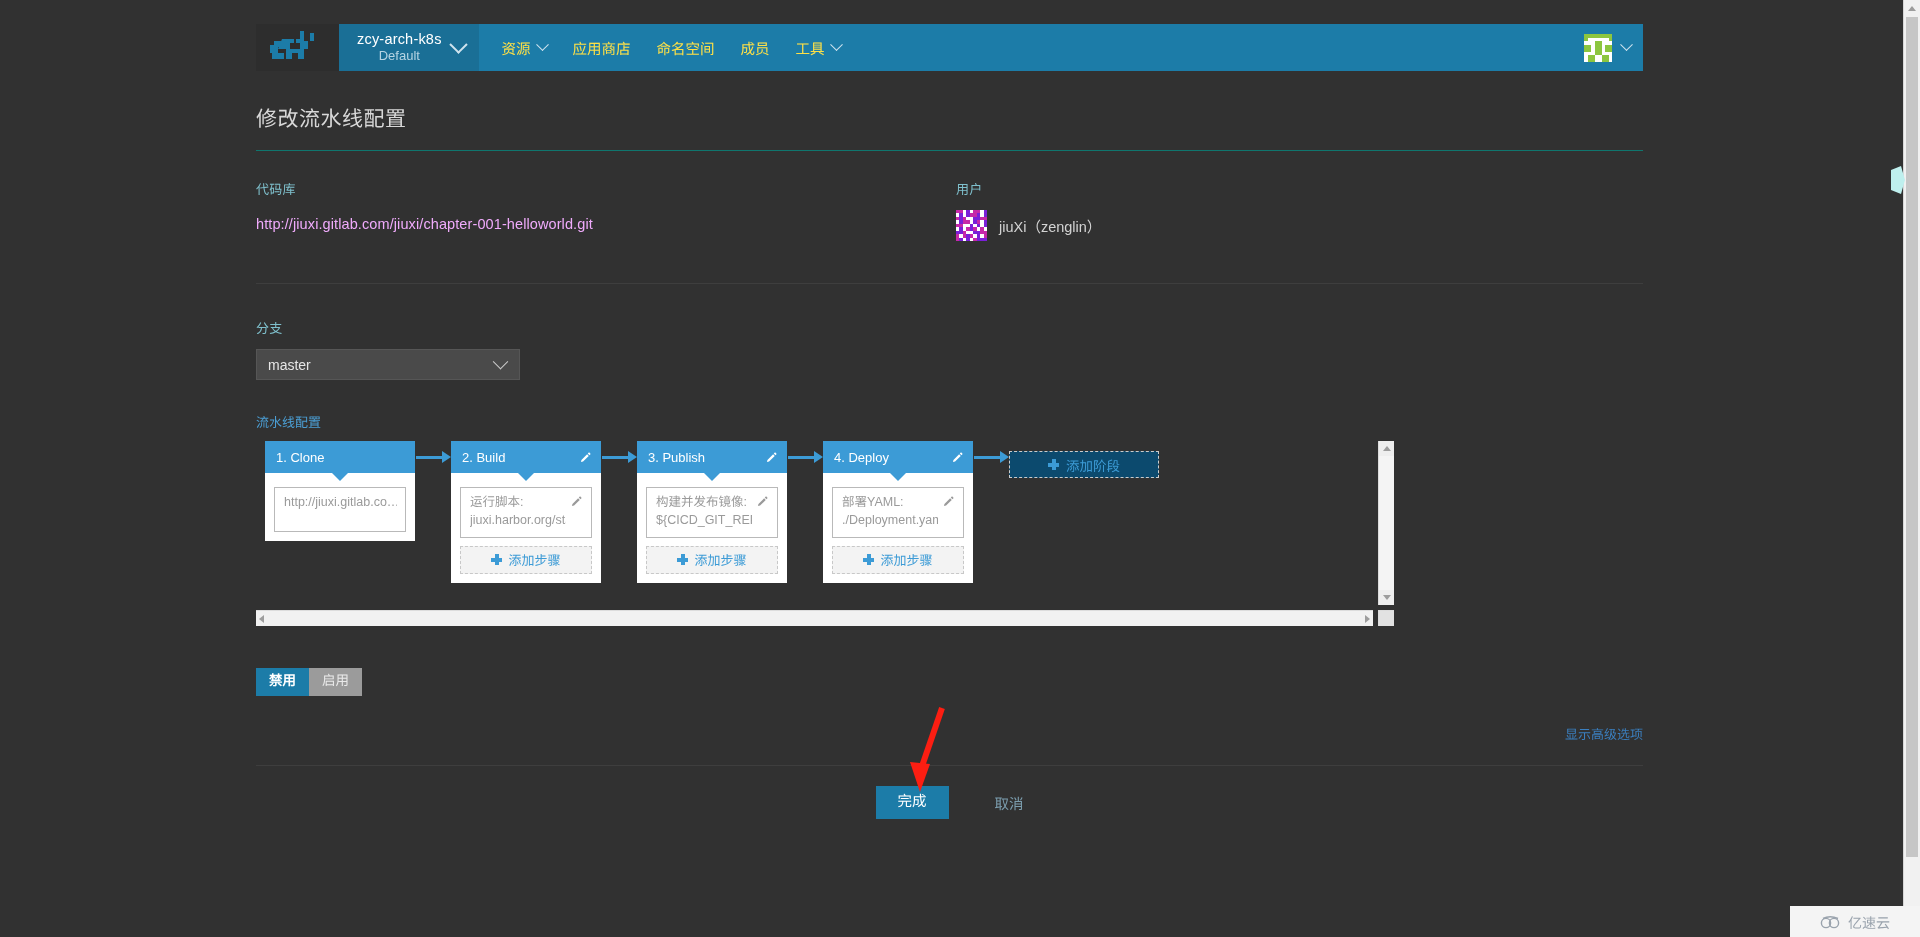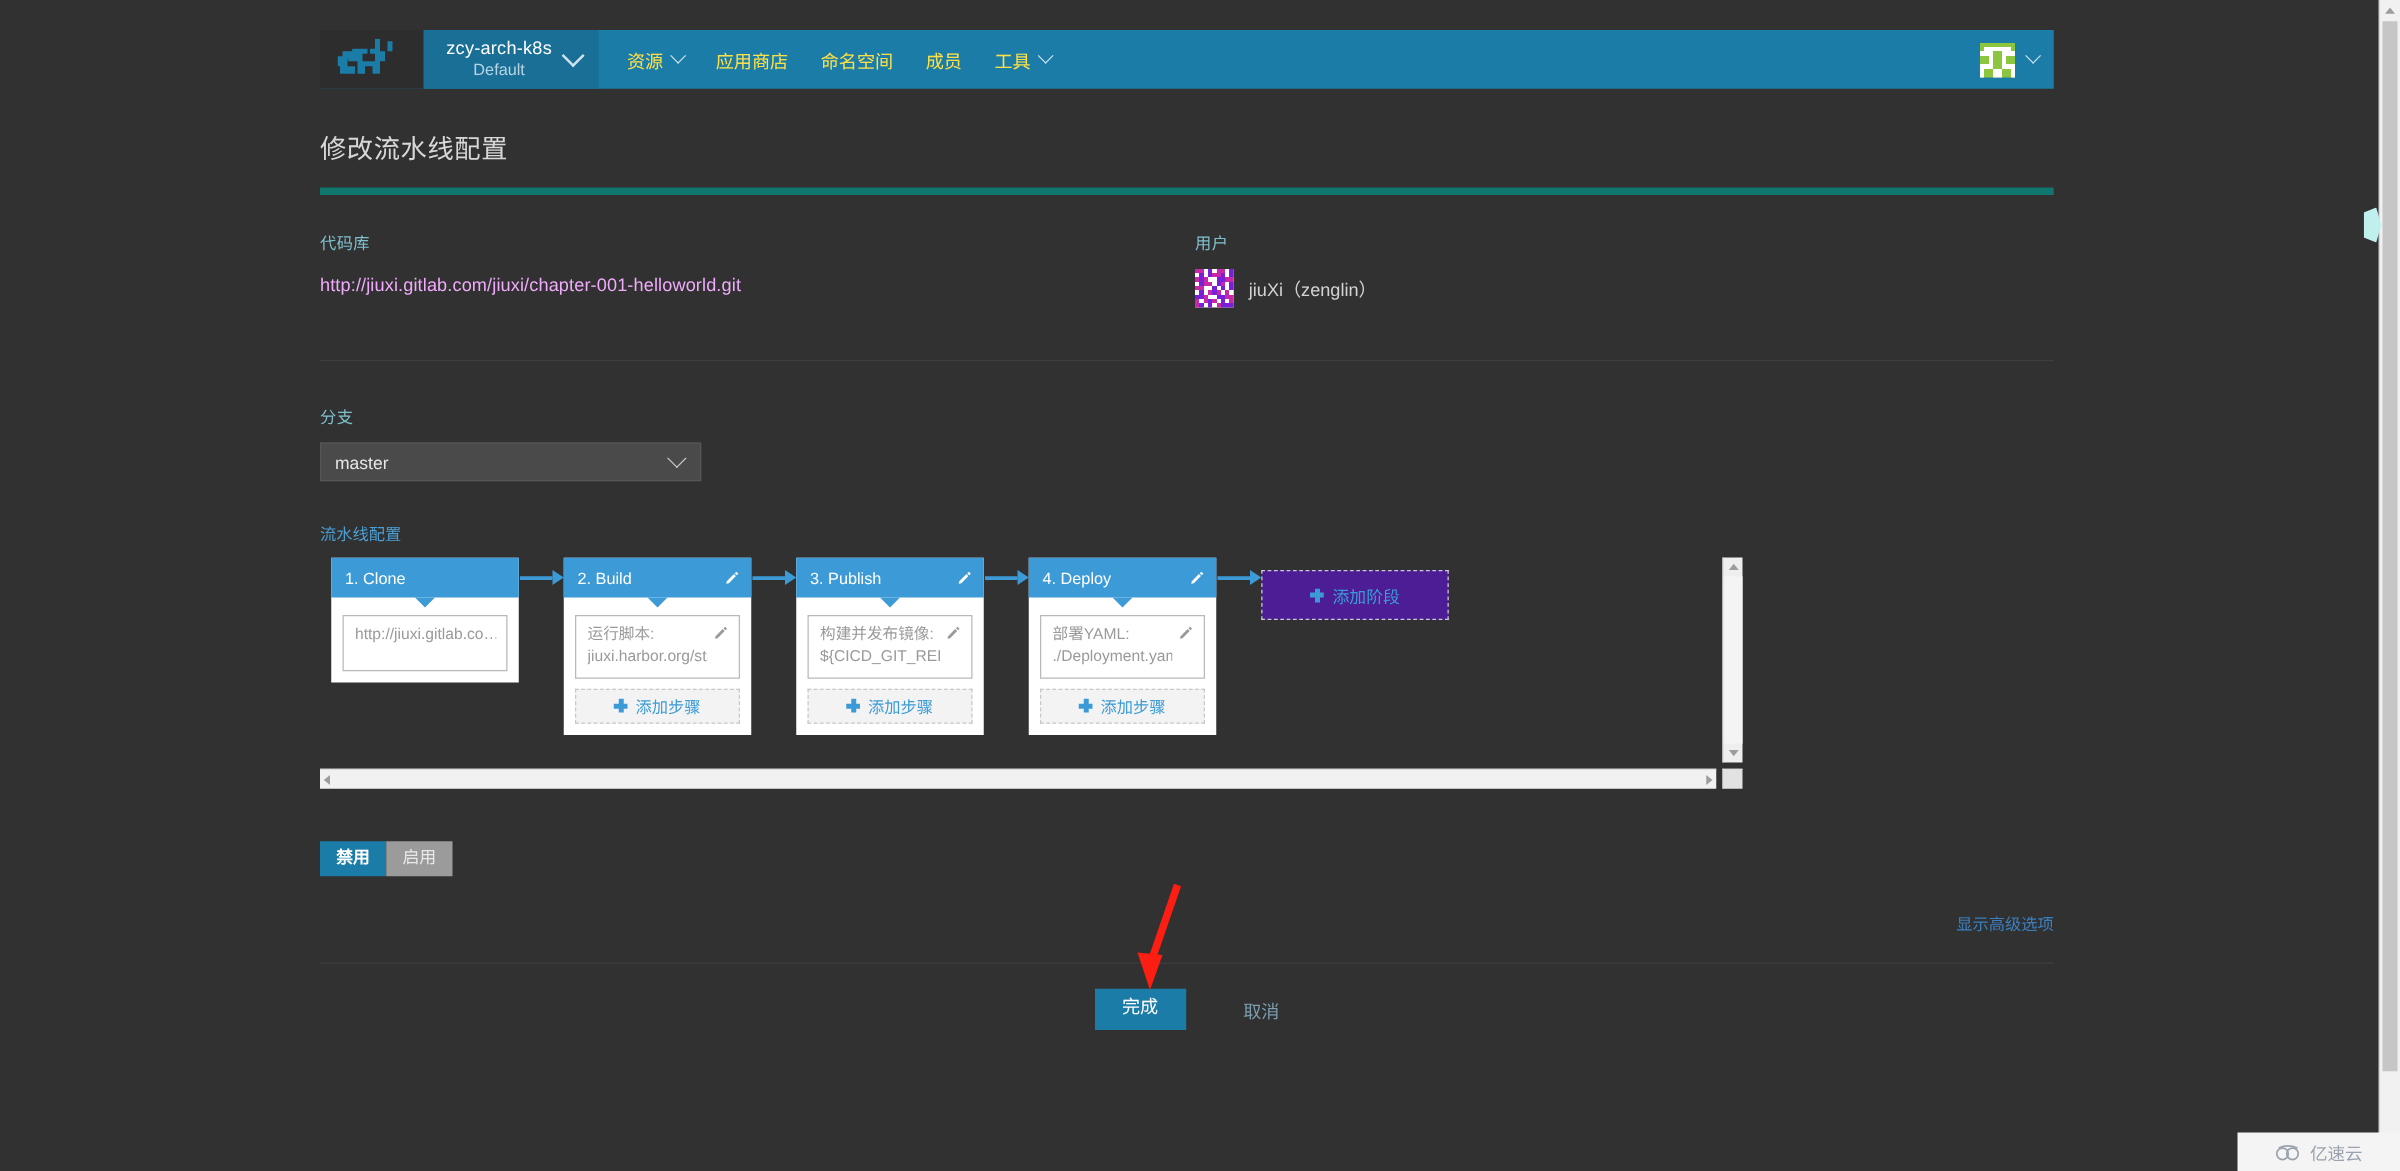--- a/index.html
+++ b/index.html
@@ -65,21 +65,21 @@
     flex: 0 0 auto; cursor: pointer;
   }
   .avatar-green { width: 28px; height: 28px; display:block; }
 
   
   .page { position: absolute; left: 256px; top: 88px; width: 1387px; }
 
   .page-title {
     color: #d8d8d8; font-size: 21px;
     padding: 14px 0 18px 0;
-    border-bottom: 6px solid #0f766e;
+    border-bottom: 1px solid #0f766e;
     letter-spacing: .5px;
   }
 
   .field-label {
     color: #81b9cf; font-size: 13px;
     margin-bottom: 12px; letter-spacing: .3px;
   }
   .label-teal { color: #7fc0cd; }
 
   .row-two { display: flex; padding-top: 28px; }
@@ -90,21 +90,21 @@
 
   .user-line { display: flex; align-items: center; gap: 12px; margin-top: 10px; }
   .avatar-pink { width: 31px; height: 31px; display: block; }
   .user-name { color: #d3d3d3; font-size: 14.5px; }
 
   .hr { border-bottom: 1px solid #3e3e3e; margin-top: 42px; }
 
   
   .sec-branch { padding-top: 34px; }
   .select {
-    width: 305px; height: 31px;
+    width: 264px; height: 31px;
     background: #4a4a4a;
     border: 1px solid #565656;
     display: flex; align-items: center;
     padding: 0 9px 0 11px;
     color: #e6e6e6; font-size: 14px;
     cursor: pointer;
   }
   .select .val { flex: 1 1 auto; }
   .select .chev { border-color:#cccccc; width: 11px; height: 11px; border-width: 1.6px; margin-right: 4px; }
 
@@ -181,23 +181,23 @@
   }
   .arrow .line { width: 27px; height: 3px; background: #3c9bd6; margin-left: 1px; }
   .arrow .tip {
     width: 0; height: 0;
     border-top: 6px solid transparent;
     border-bottom: 6px solid transparent;
     border-left: 9px solid #3c9bd6;
   }
   .add-stage {
     flex: 0 0 auto;
-    width: 150px; height: 40px;
+    width: 150px; height: 27px;
     border: 1px dashed #cccccc;
-    background: #4c1d95;
+    background: #0c4a6e;
     display: flex; align-items: center; justify-content: center; gap: 7px;
     color: #3c9bd6; font-size: 13.5px; cursor: pointer;
     margin-top: 10px;
   }
 
   .vscroll {
     position: absolute; right: 0; top: 0;
     width: 16px; height: 164px;
     background: #eeeeee; border-left: 1px solid #dcdcdc;
     cursor: pointer;

